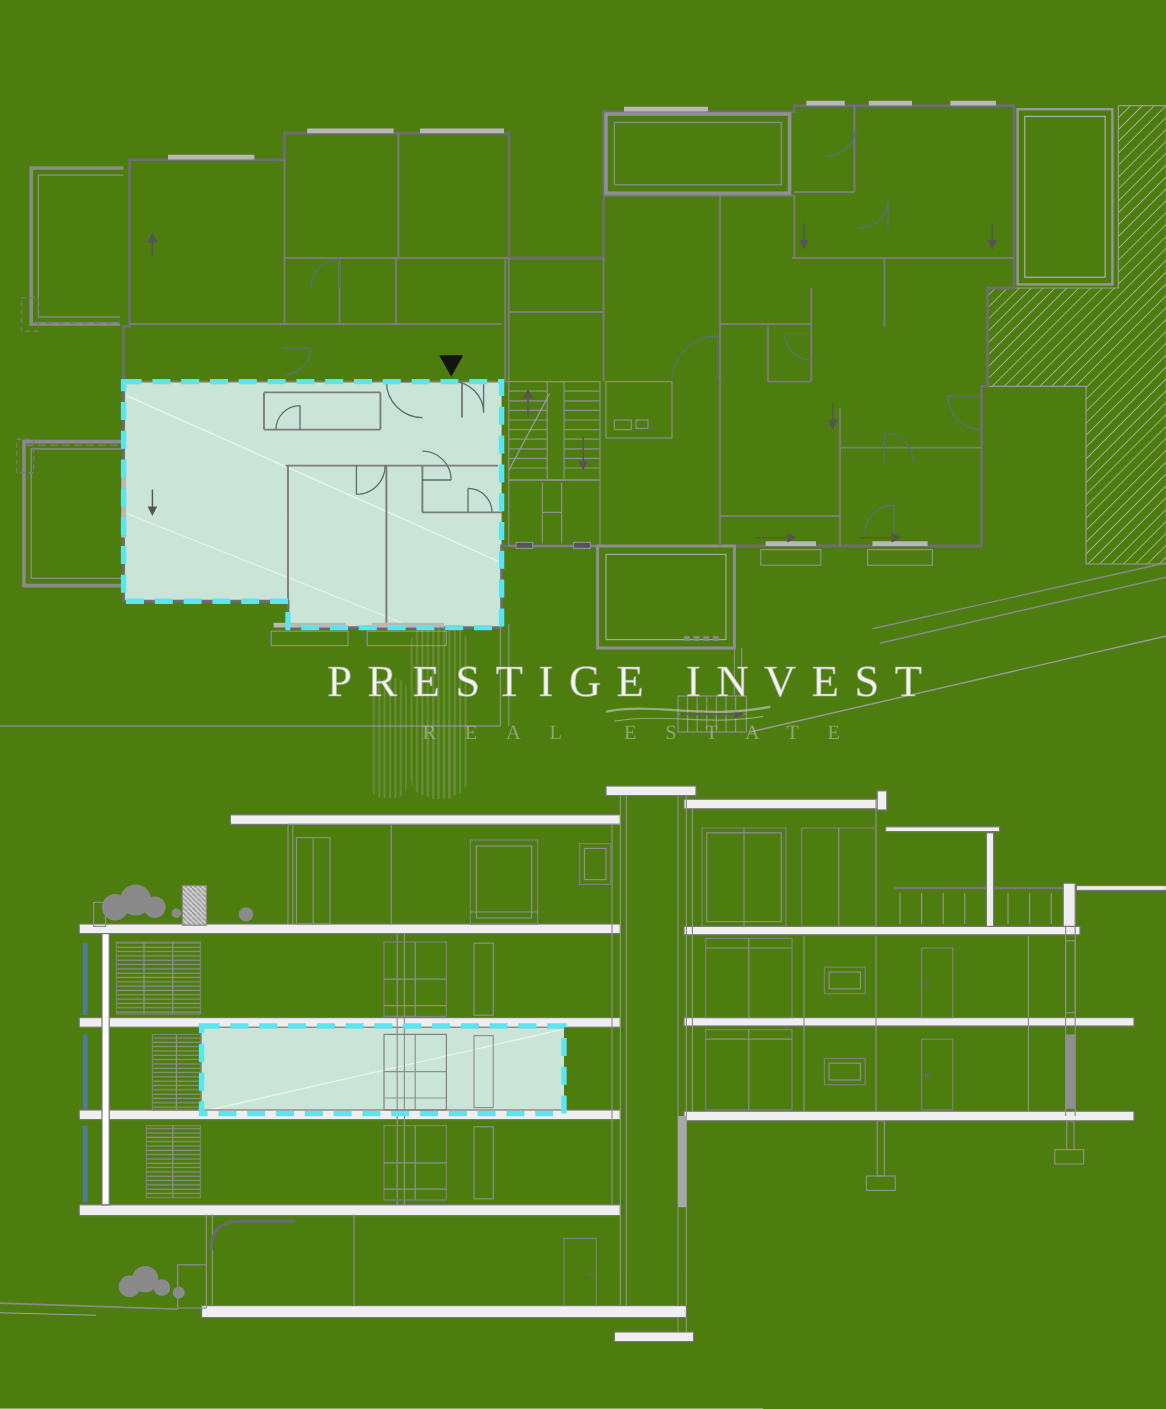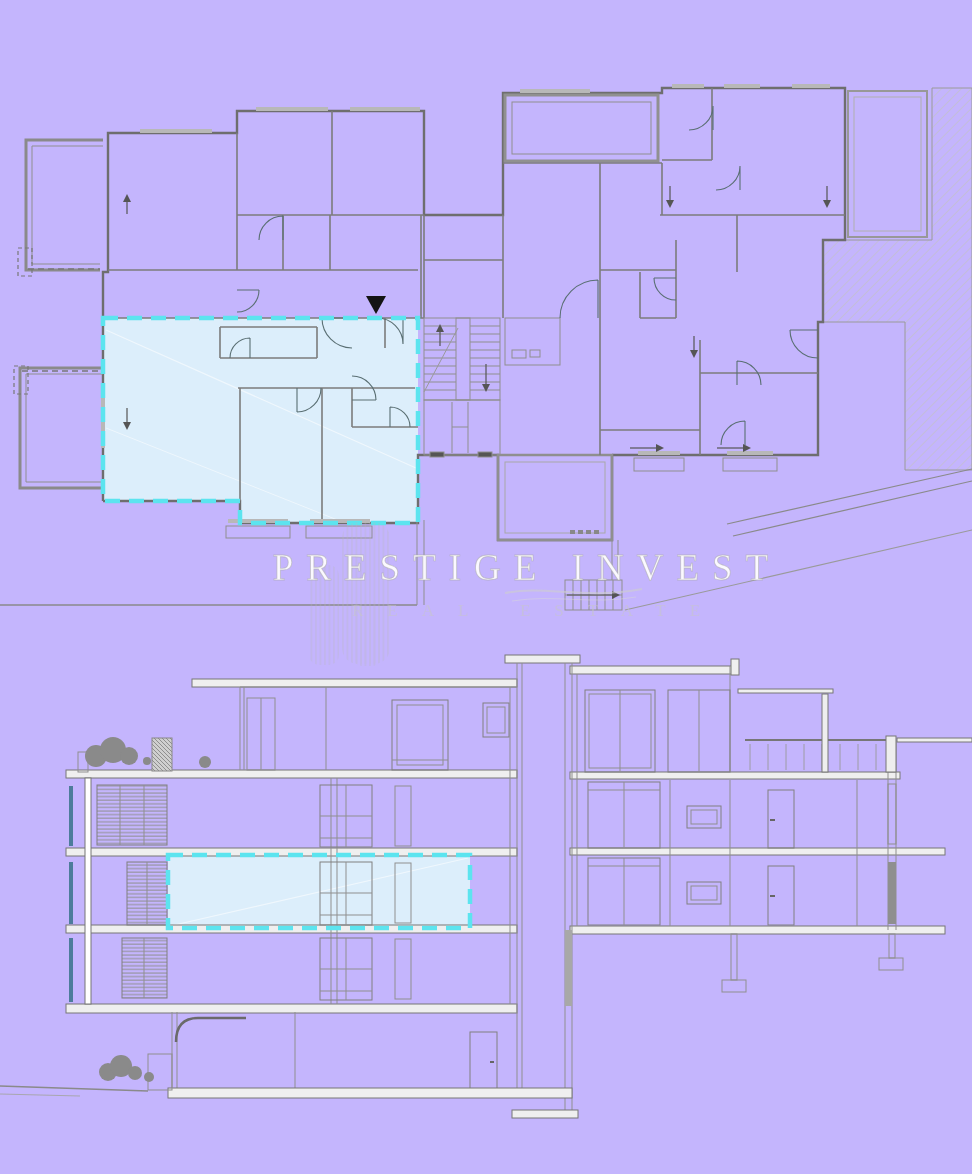--- a/index.html
+++ b/index.html
@@ -1,16 +1,16 @@
 <!DOCTYPE html>
 <html style="--hl-fill: #e0f8fa; --hl-dash: #5ce4ef; --accent: #4d7c9b; --veg: #8a8a8a; --marker: #141414;"><head>
 <meta charset="utf-8">
 <style>
   html,body{margin:0;padding:0;background:#fff;}
-  #stage{position:relative;width:972px;height:1174px;background:#c4b5fd;overflow:hidden;
+  #stage{position:relative;width:972px;height:1174px;background:#4d7c0f;overflow:hidden;
          font-family:"Liberation Sans",sans-serif;}
   svg{display:block}
   .wm1{font-family:"Liberation Serif",serif;font-size:37px;letter-spacing:13px;
        fill:rgba(255,255,255,0.92);stroke:rgba(168,168,168,0.55);stroke-width:0.9px;}
   .wm2{font-family:"Liberation Serif",serif;font-size:17px;letter-spacing:24px;
        fill:rgba(198,198,198,0.55);}
   .thin{stroke:#8f8f8f;stroke-width:1;fill:none}
   .mid{stroke:#7c7c7c;stroke-width:1.6;fill:none}
   .outer{stroke:#6e6e6e;stroke-width:2.4;fill:none}
   .win{stroke:#b8b8b8;stroke-width:4;fill:none}

